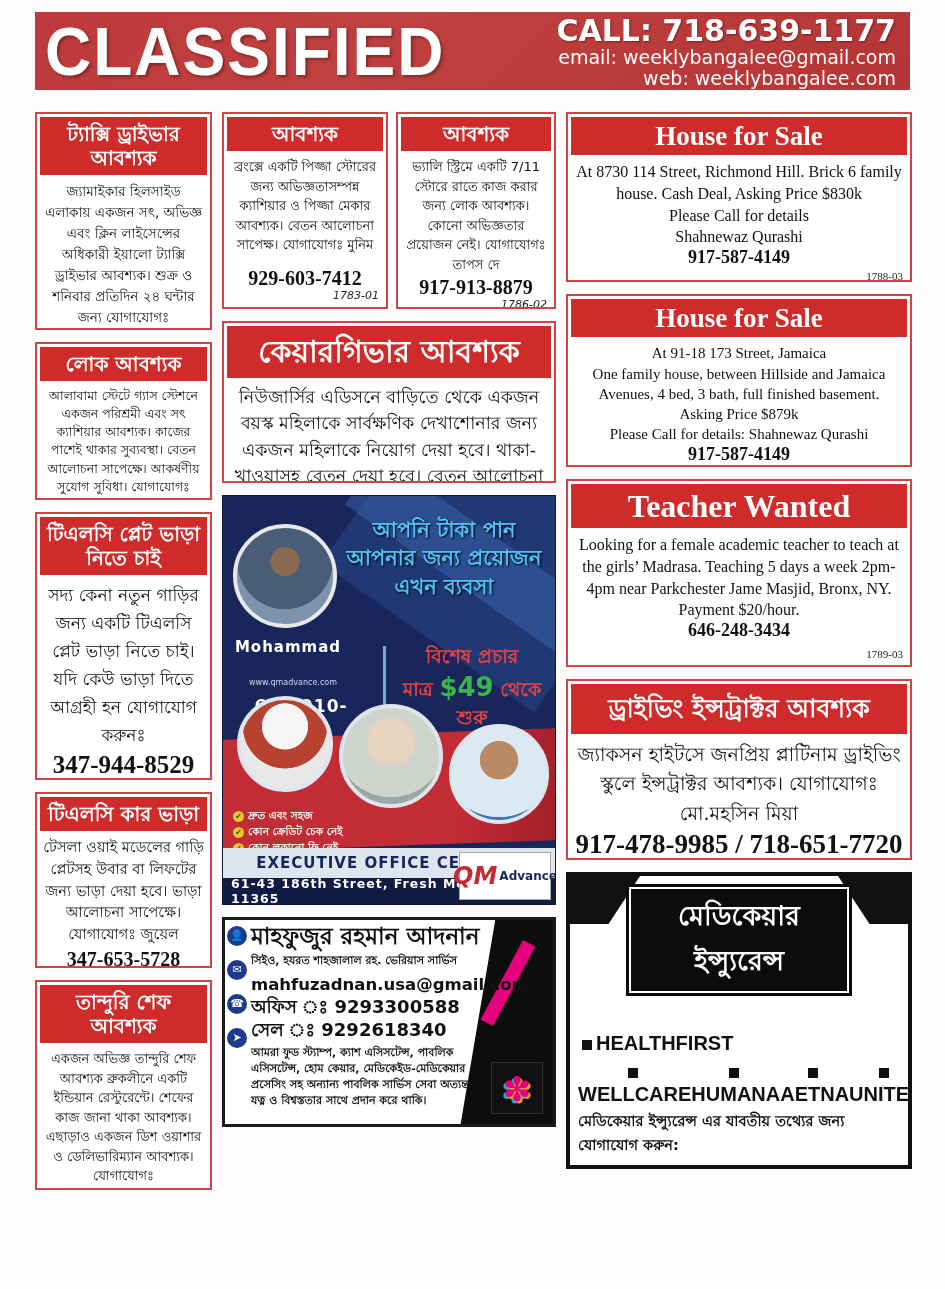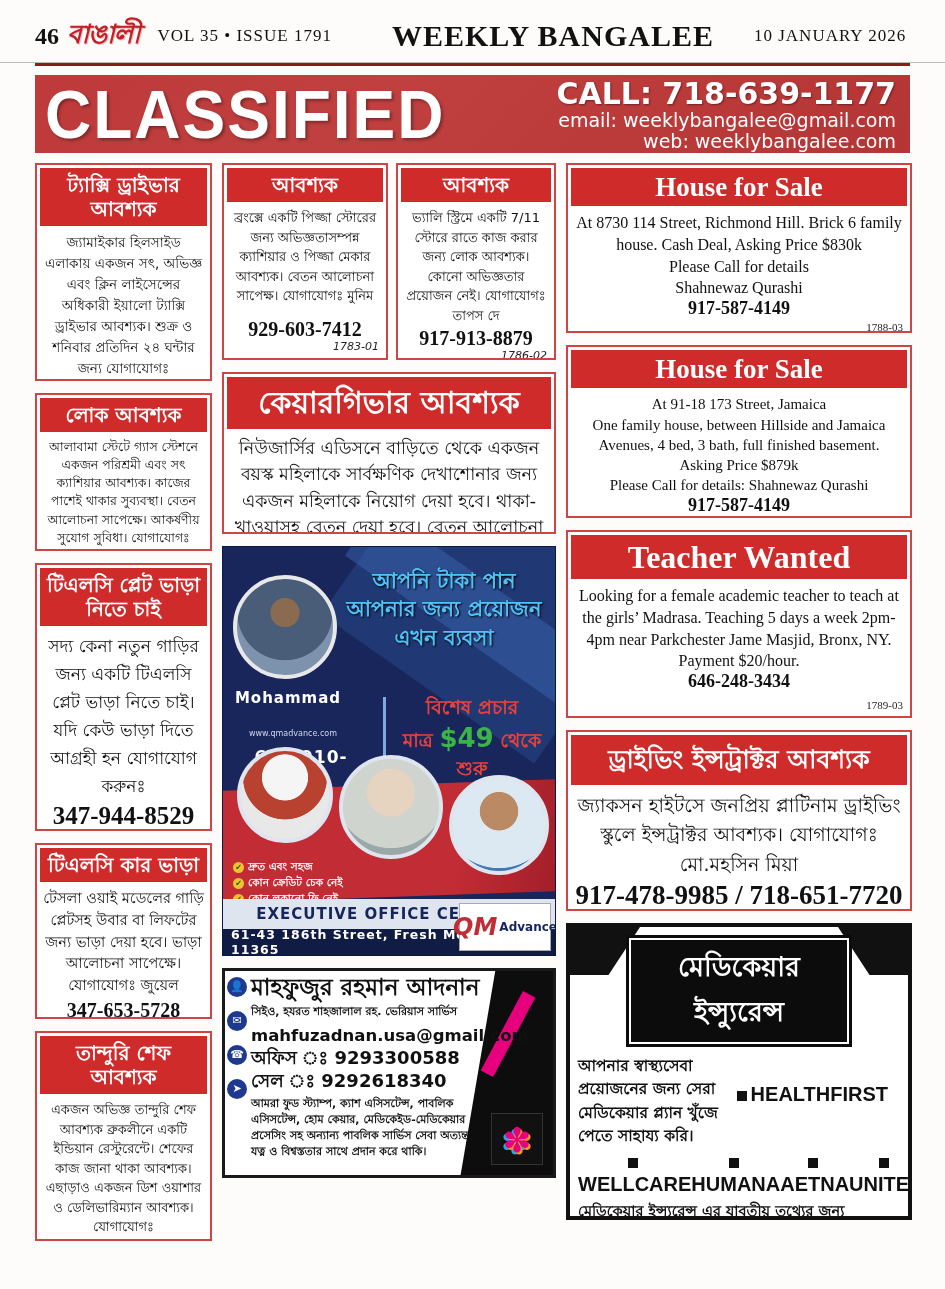--- a/index.html
+++ b/index.html
@@ -23,21 +23,21 @@
   .banner-contact .call { font-size:30px; font-weight:900; letter-spacing:0; text-shadow:1px 1px 2px rgba(0,0,0,.4); }
   .banner-contact .em { font-size:19px; }
   .banner-contact .wb { font-size:19px; }
 
   
   .cols { display:flex; padding:0 33px 0 35px; }
   .col-left { width:184px; }
   .col-mid { width:334px; margin:0 10px; }
   .col-right { width:346px; }
 
-  .ad { border:2px solid #cf4444; background:#fff; padding:3px; margin-bottom:12px; display:flex; flex-direction:column; text-align:center; overflow:hidden; }
+  .ad { border:2px solid #cf4444; background:#fff; padding:3px; margin-bottom:12px; display:flex; flex-direction:column; text-align:center; overflow:hidden;margin-top:12px; }
   .ad-hd { background:#cf2b2b; color:#fff; font-weight:bold; padding:5px 2px; font-size:20px; line-height:1.2; }
   .ad-bd { padding:6px 3px 2px 3px; font-size:13.5px; line-height:1.55; flex:1; }
   .ad-ph { font-family:"Liberation Serif", serif; font-weight:bold; font-size:20px; line-height:1.1; }
   .ad-ref { font-style:italic; font-size:11px; text-align:right; padding:0 4px 2px 0; color:#222; }
 
   .h218{height:218px}.h158{height:158px}.h268{height:268px}.h176{height:176px}.h210{height:210px}
   .h197{height:197px}.h225{height:162px}.h170{height:170px}.h173{height:173px}.h188{height:188px}.h181{height:181px}
 
   .big-body { font-size:17px; line-height:1.65; }
 
@@ -113,27 +113,20 @@
   .med-brand-first { font-family:"Liberation Sans", sans-serif; font-size:20px; font-weight:900; white-space:nowrap; margin:24px 12px 0 4px; }
   .med-brands { font-family:"Liberation Sans", sans-serif; font-size:20px; font-weight:900; display:flex; justify-content:space-between; margin-top:2px; }
   .med-note { font-size:14.5px; font-weight:bold; margin-top:4px; text-align:left; }
   .bullet-sq { display:inline-block; width:10px; height:10px; background:#111; margin-right:4px; }
 </style>
 </head>
 <body>
 
 <div class="page">
 
-  <div class="masthead">
-    <span class="page-num">46</span>
-    <span class="paper-logo">বাঙালী</span>
-    <span class="volissue">VOL 35 • ISSUE 1791</span>
-    <span class="mast-title">WEEKLY BANGALEE</span>
-    <span class="mast-date">10 JANUARY 2026</span>
-  </div>
 
   <div class="banner">
     <div class="banner-title">CLASSIFIED</div>
     <div class="banner-contact">
       <div class="call">CALL: 718-639-1177</div>
       <div class="em">email: weeklybangalee@gmail.com</div>
       <div class="wb">web: weeklybangalee.com</div>
     </div>
   </div>
 
@@ -298,21 +291,20 @@
         <div class="ad-hd">ড্রাইভিং ইন্সট্রাক্টর আবশ্যক</div>
         <div class="ad-bd">জ্যাকসন হাইটসে জনপ্রিয় প্লাটিনাম ড্রাইভিং স্কুলে ইন্সট্রাক্টর আবশ্যক। যোগাযোগঃ মো.মহসিন মিয়া</div>
         <div class="ad-ph">917-478-9985 / 718-651-7720</div>
       </div>
 
       <div class="medicare">
         <div class="med-corner-l"></div>
         <div class="med-corner-r"></div>
         <div class="med-title">মেডিকেয়ার ইন্স্যুরেন্স</div>
         <div class="med-body">
-          <div class="txt">আপনার স্বাস্থ্যসেবা প্রয়োজনের জন্য সেরা মেডিকেয়ার প্ল্যান খুঁজে পেতে সাহায্য করি।</div>
           <div class="med-brand-first"><span class="bullet-sq"></span><span>HEALTHFIRST</span></div>
         </div>
         <div class="med-brands">
           <span><span class="bullet-sq"></span><span>WELLCARE</span></span>
           <span><span class="bullet-sq"></span><span>HUMANA</span></span>
           <span><span class="bullet-sq"></span><span>AETNA</span></span>
           <span><span class="bullet-sq"></span><span>UNITED</span></span>
         </div>
         <div class="med-note">মেডিকেয়ার ইন্স্যুরেন্স এর যাবতীয় তথ্যের জন্য যোগাযোগ করুন:</div>
 

